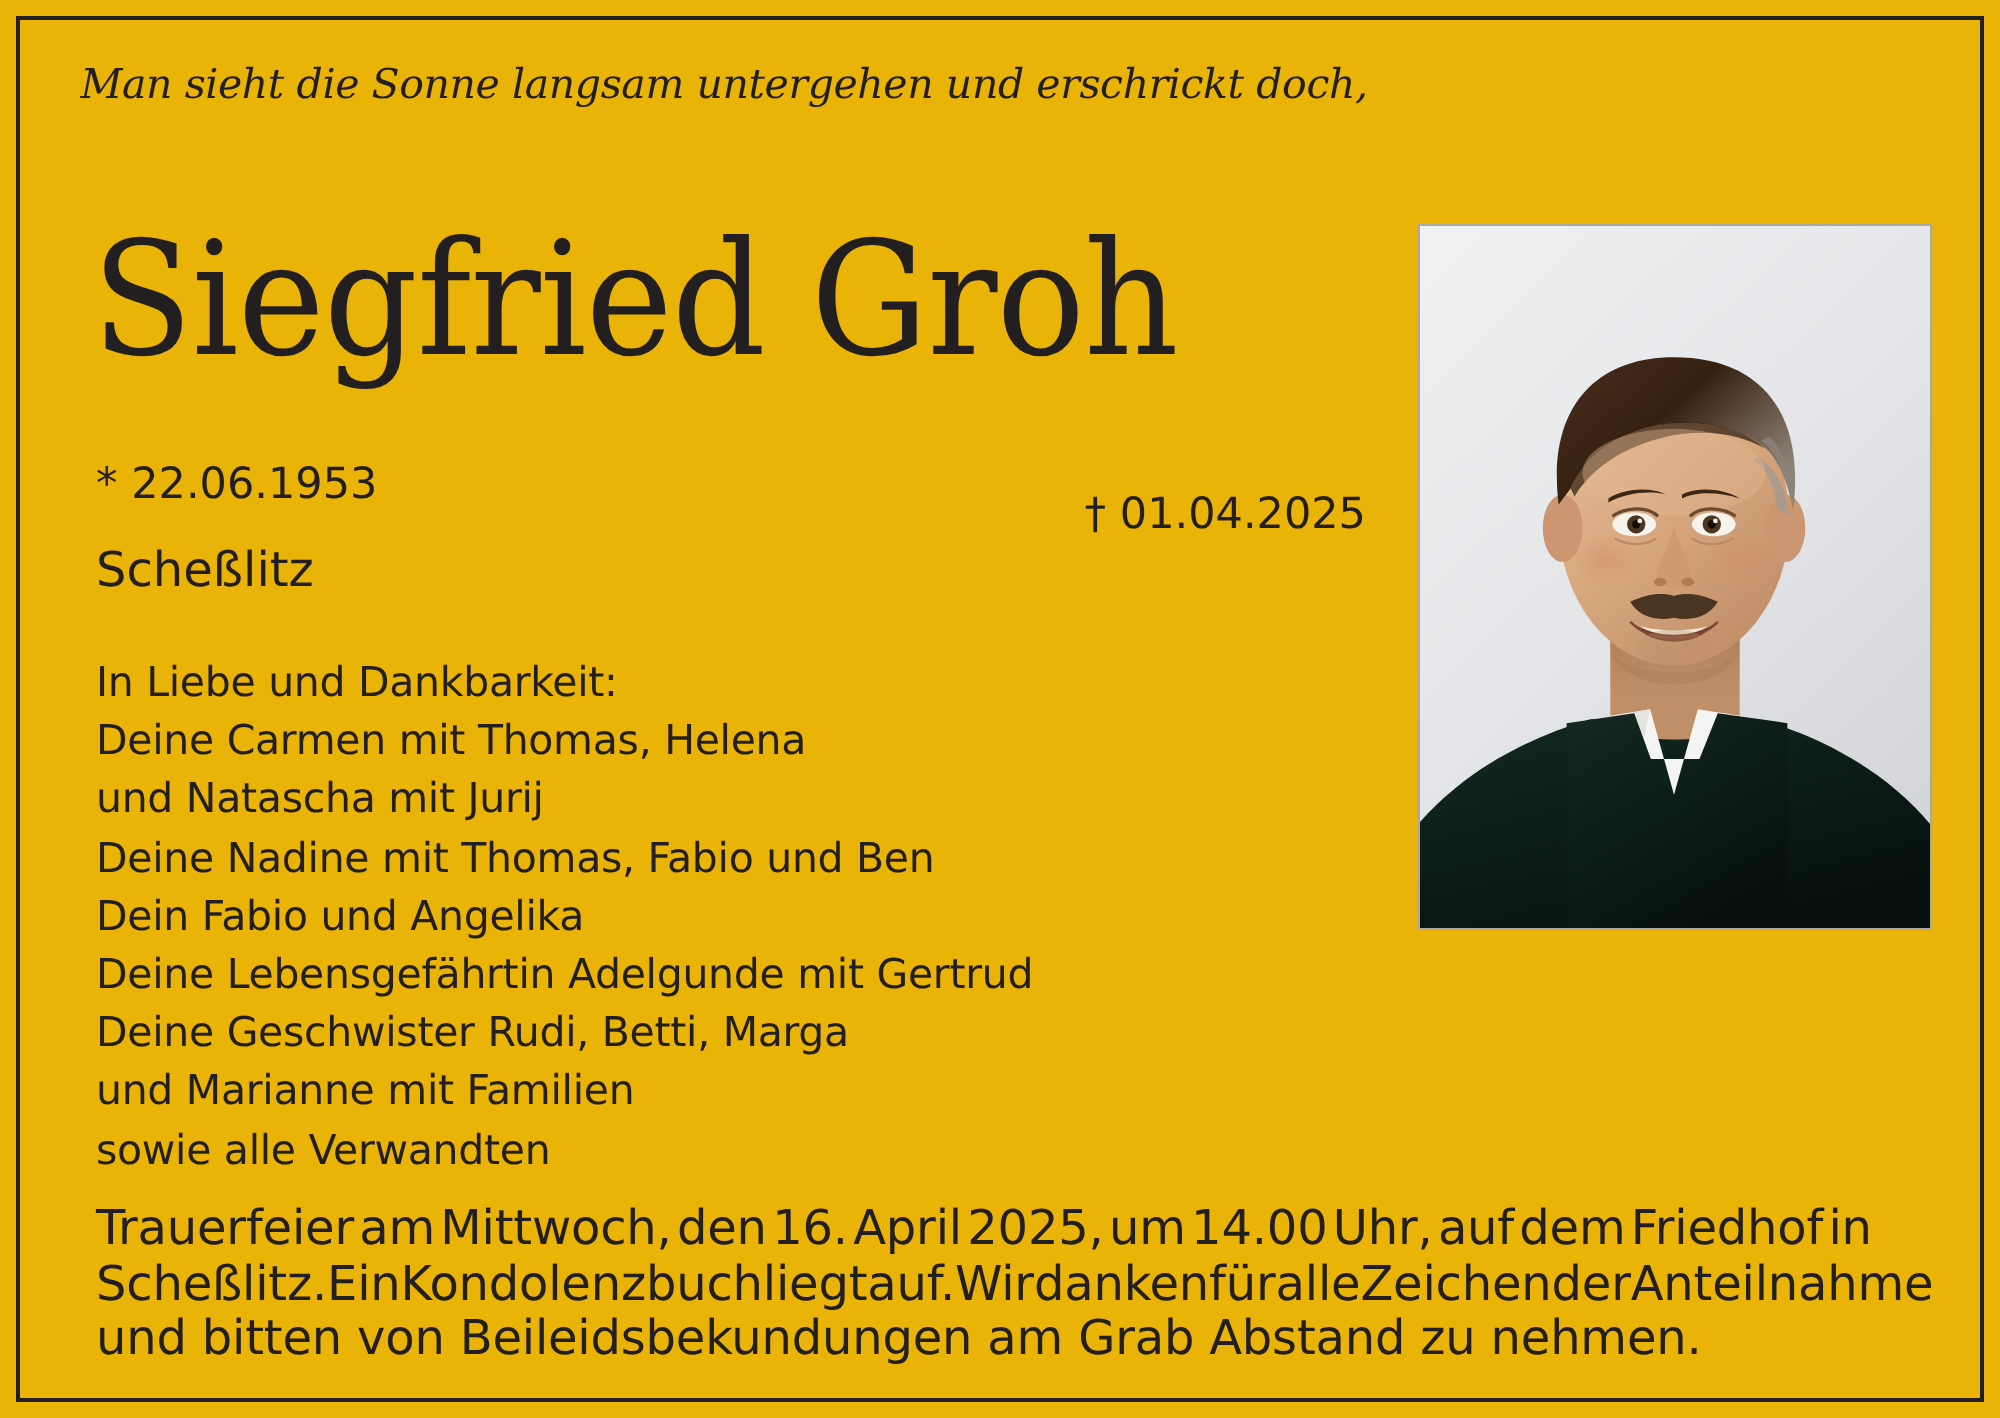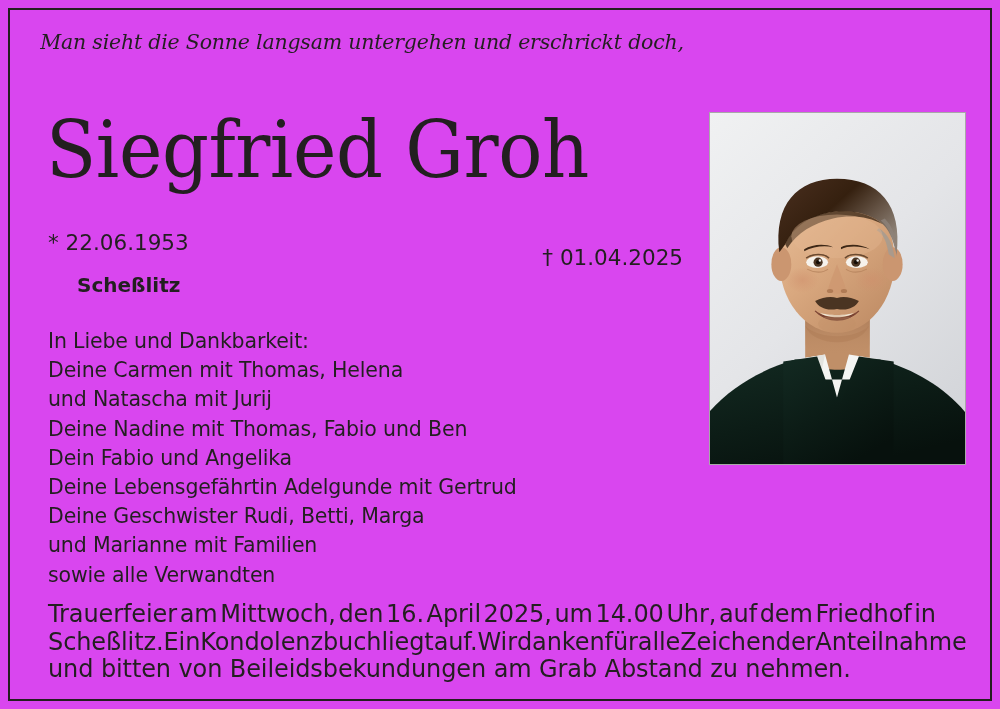--- a/index.html
+++ b/index.html
@@ -10,21 +10,21 @@
   }
   body {
     font-family: "Liberation Sans", sans-serif;
     -webkit-font-smoothing: antialiased;
   }
 
   .notice {
     position: relative;
     width: 1000px;
     height: 709px;
-    background: #d946ef;
+    background: #eab308;
     box-sizing: border-box;
     overflow: hidden;
   }
 
   
   .frame {
     position: absolute;
     left: 8px;
     top: 8px;
     right: 8px;
@@ -100,25 +100,24 @@
     top: 0;
     white-space: nowrap;
     margin-top: 15px;
   }
 
   .place {
     position: absolute;
     left: 48px;
     top: 272px;
     font-family: "DejaVu Sans", "Liberation Sans", sans-serif;
-    font-weight: 700;
-    font-size: 20px;
+    font-weight: 400;
+    font-size: 24px;
     line-height: 26px;
     color: #231f20;
-    margin-left: 29px;
   }
 
   
   .family {
     position: absolute;
     left: 48px;
     top: 327px;
     width: 640px;
     font-family: "DejaVu Sans", "Liberation Sans", sans-serif;
     font-size: 20.5px;

